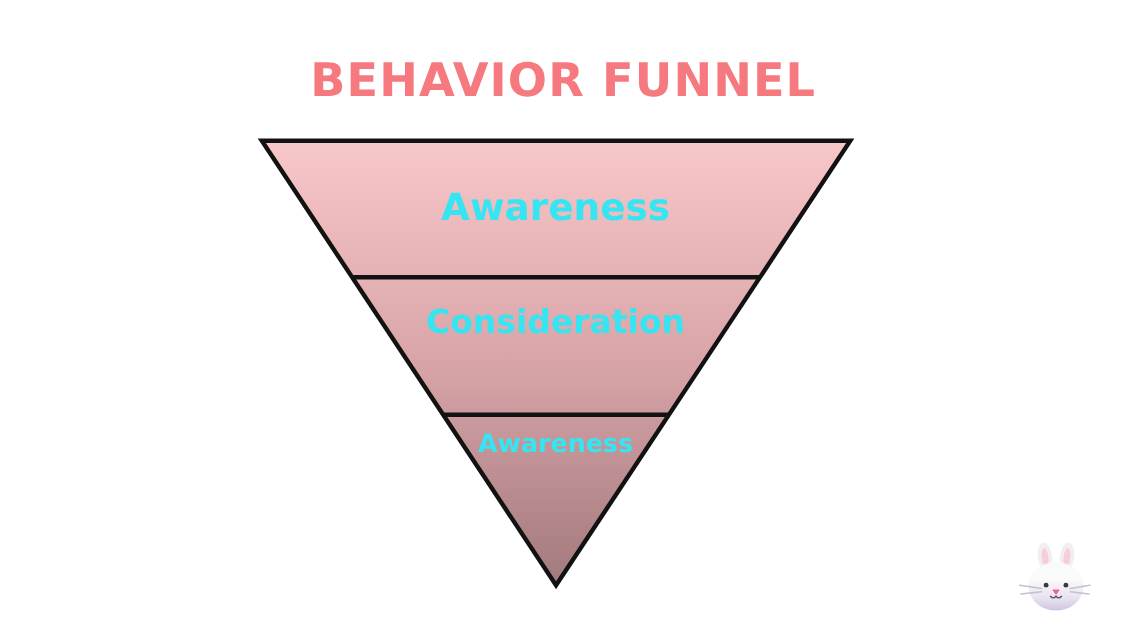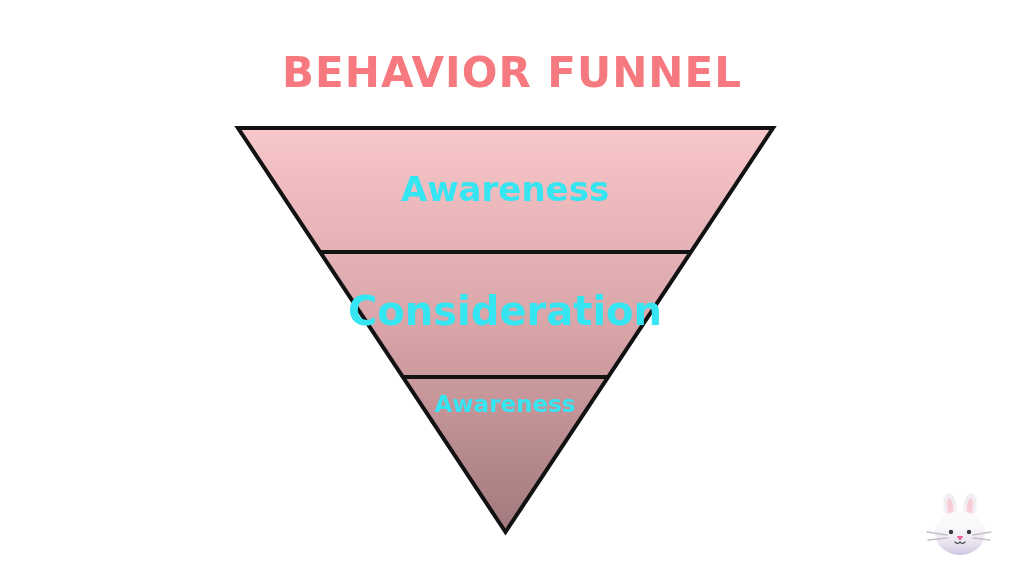--- a/index.html
+++ b/index.html
@@ -40,21 +40,21 @@
   .stage-label {
     position: absolute;
     left: 505px;
     transform: translateX(-50%);
     color: #35e5f2;
     font-weight: 700;
     white-space: nowrap;
     text-align: center;
   }
   .stage-label.awareness     { top: 169px; font-size: 34px; }
-  .stage-label.consideration { top: 288px; font-size: 40px; }
+  .stage-label.consideration { top: 276px; font-size: 30px; }
   .stage-label.conversion    { top: 391px; font-size: 23px; }
   .bunny {
     position: absolute;
     left: 924px;
     top: 490px;
     width: 70px;
     height: 70px;
   }
 </style>
 </head>

